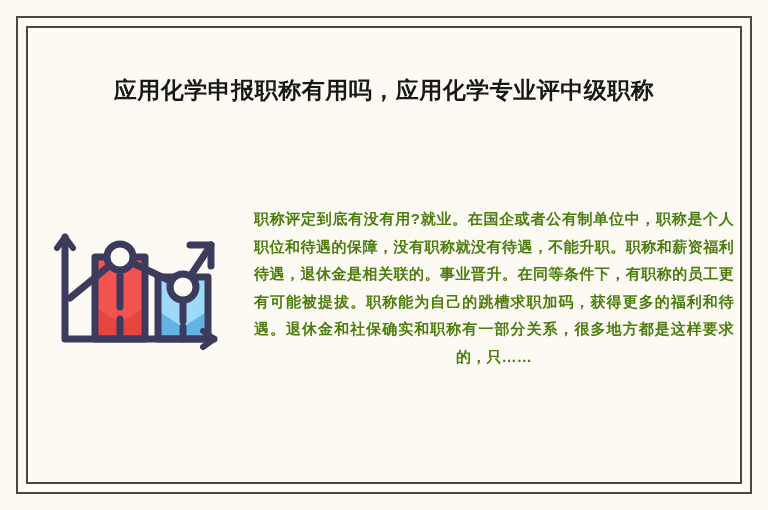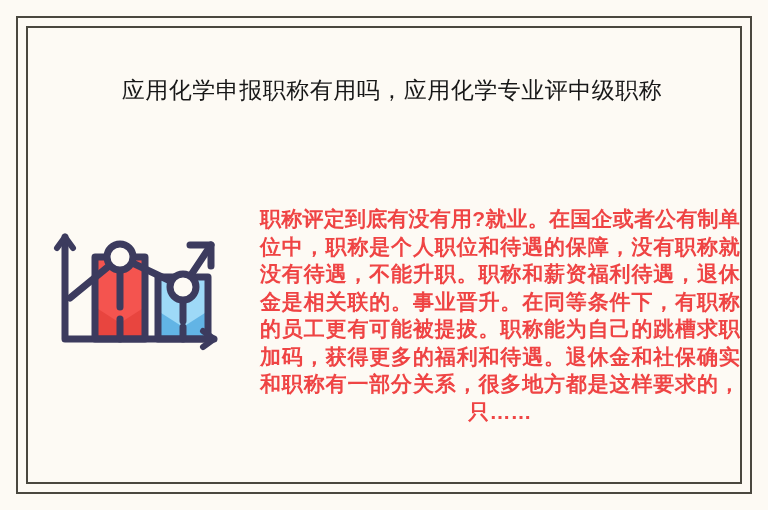--- a/index.html
+++ b/index.html
@@ -44,26 +44,25 @@
   }
 
   
   .title {
     position: absolute;
     left: 26px;
     top: 76px;
     width: 716px;
     text-align: center;
     font-size: 23px;
-    font-weight: normal;
+    font-weight: bold;
     color: #181818;
     letter-spacing: 0.5px;
     line-height: 1.3;
     white-space: nowrap;
-    padding-left: 8px;
   }
 
   
   .content {
     position: absolute;
     left: 26px;
     top: 190px;
     width: 716px;
     height: 240px;
   }
@@ -78,26 +77,26 @@
   }
   .illustration svg {
     display: block;
     width: 175px;
     height: 145px;
   }
 
   
   .excerpt {
     position: absolute;
-    left: 234px;
+    left: 228px;
     top: 15px;
     width: 480px;
-    font-size: 21px;
+    font-size: 15px;
     font-weight: bold;
-    color: #ef4444;
+    color: #4d7c0f;
     line-height: 27.5px;
     text-align: justify;
     text-align-last: center;
     letter-spacing: 0.2px;
     word-break: break-all;
   }
 </style>
 </head>
 <body>
 

